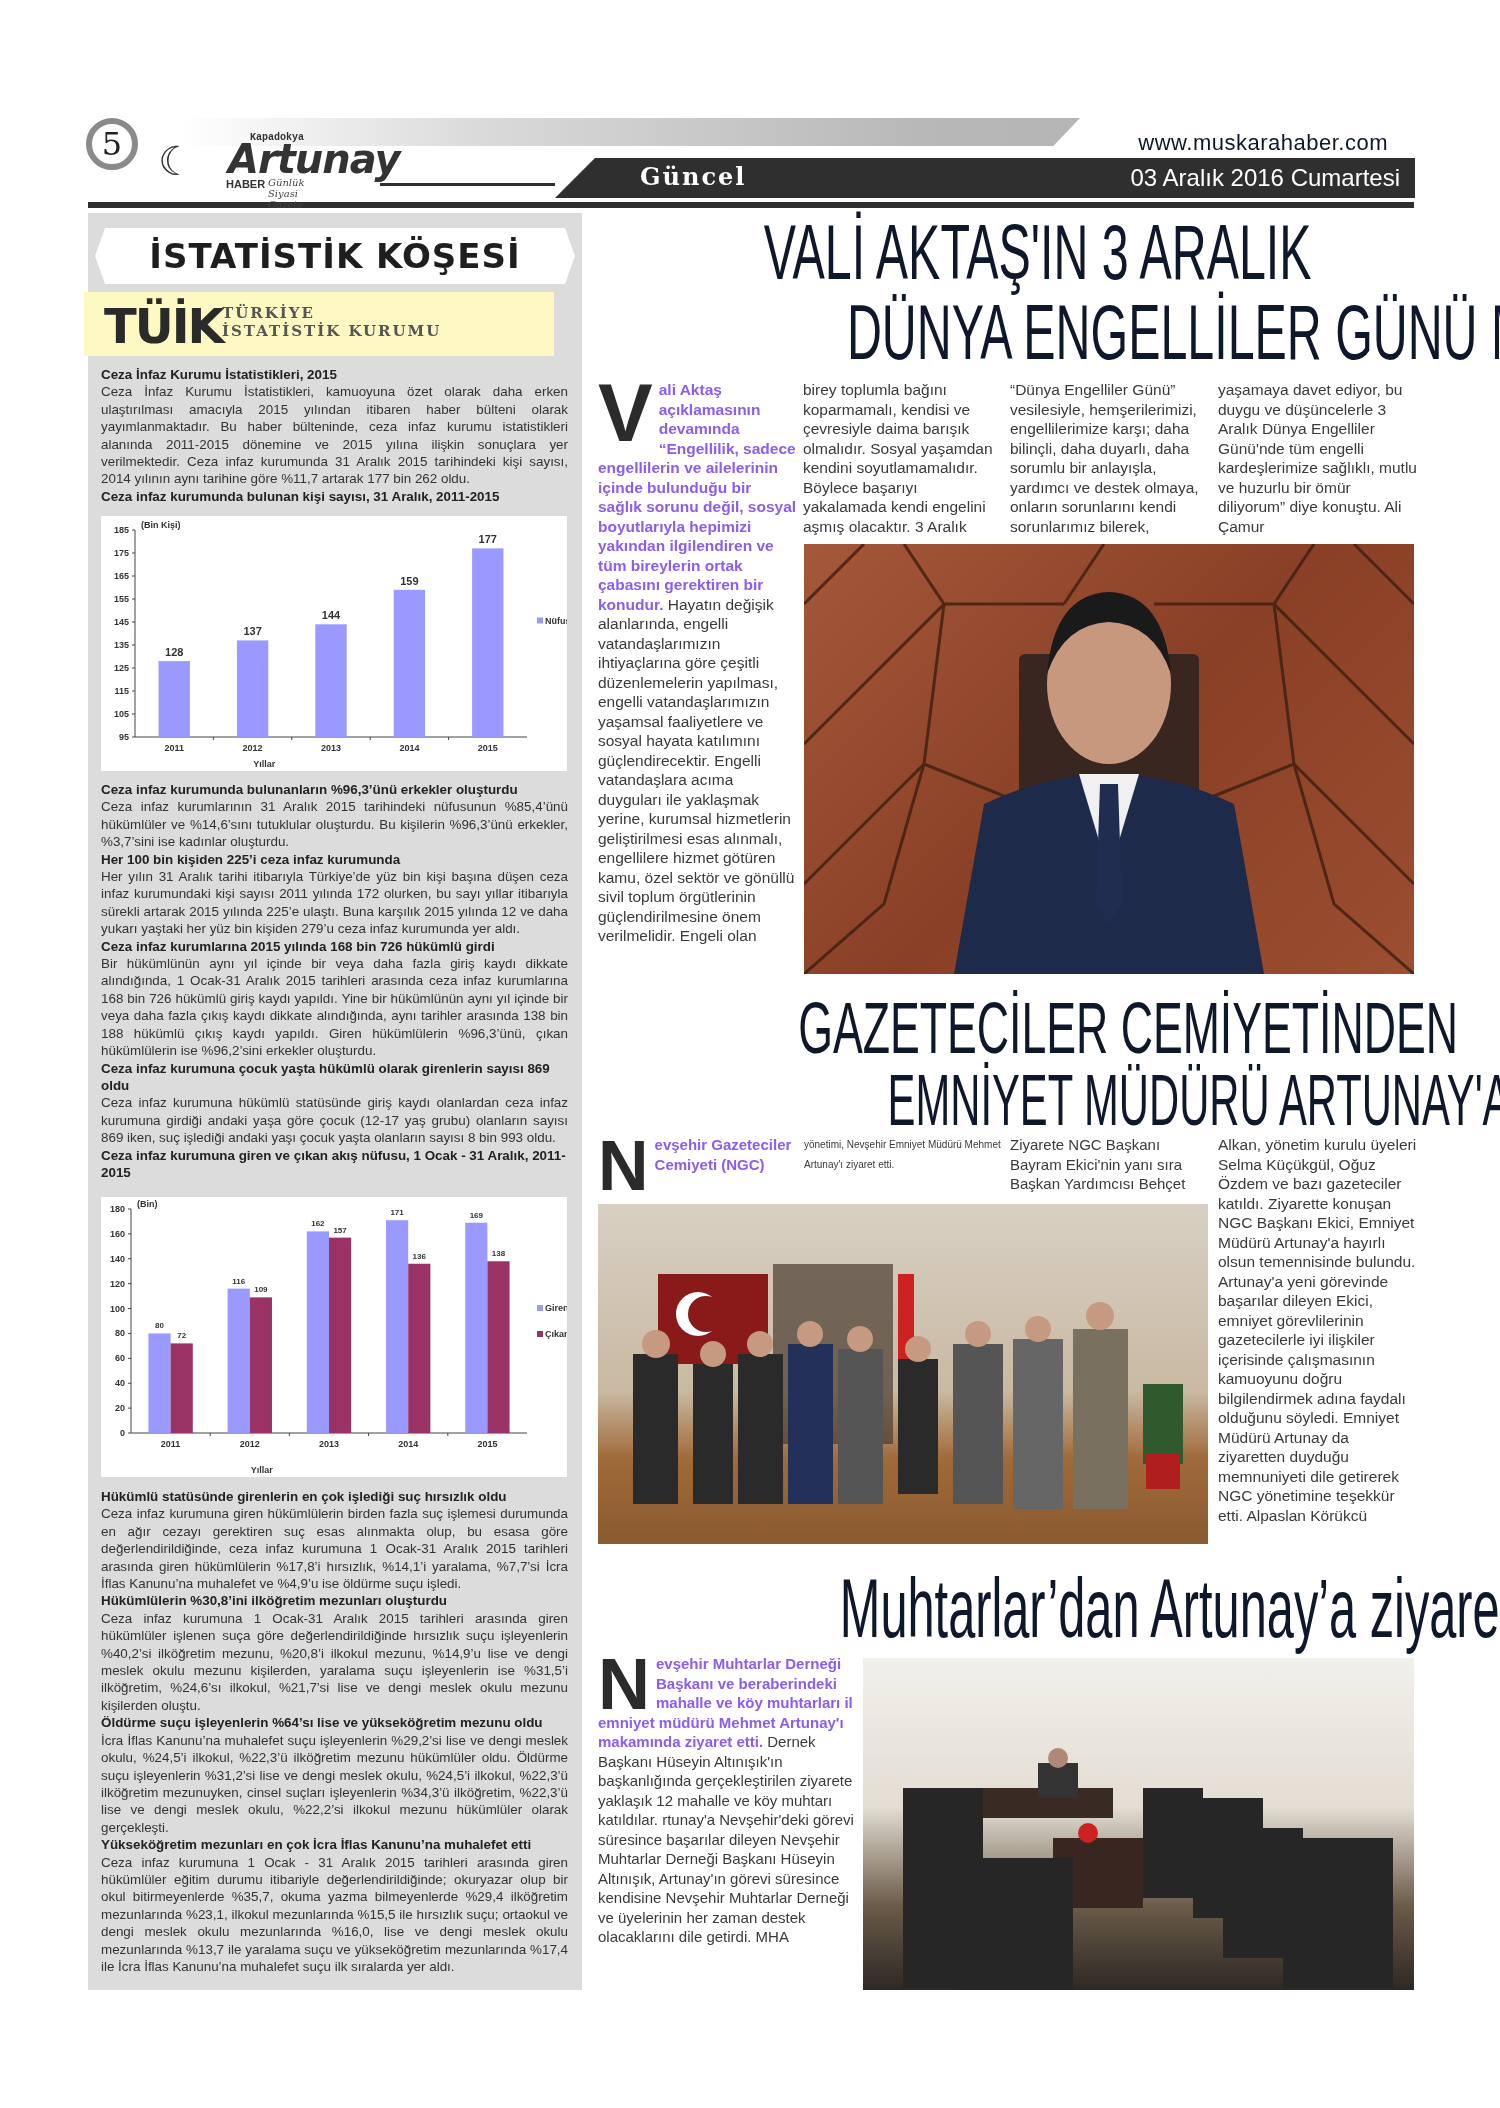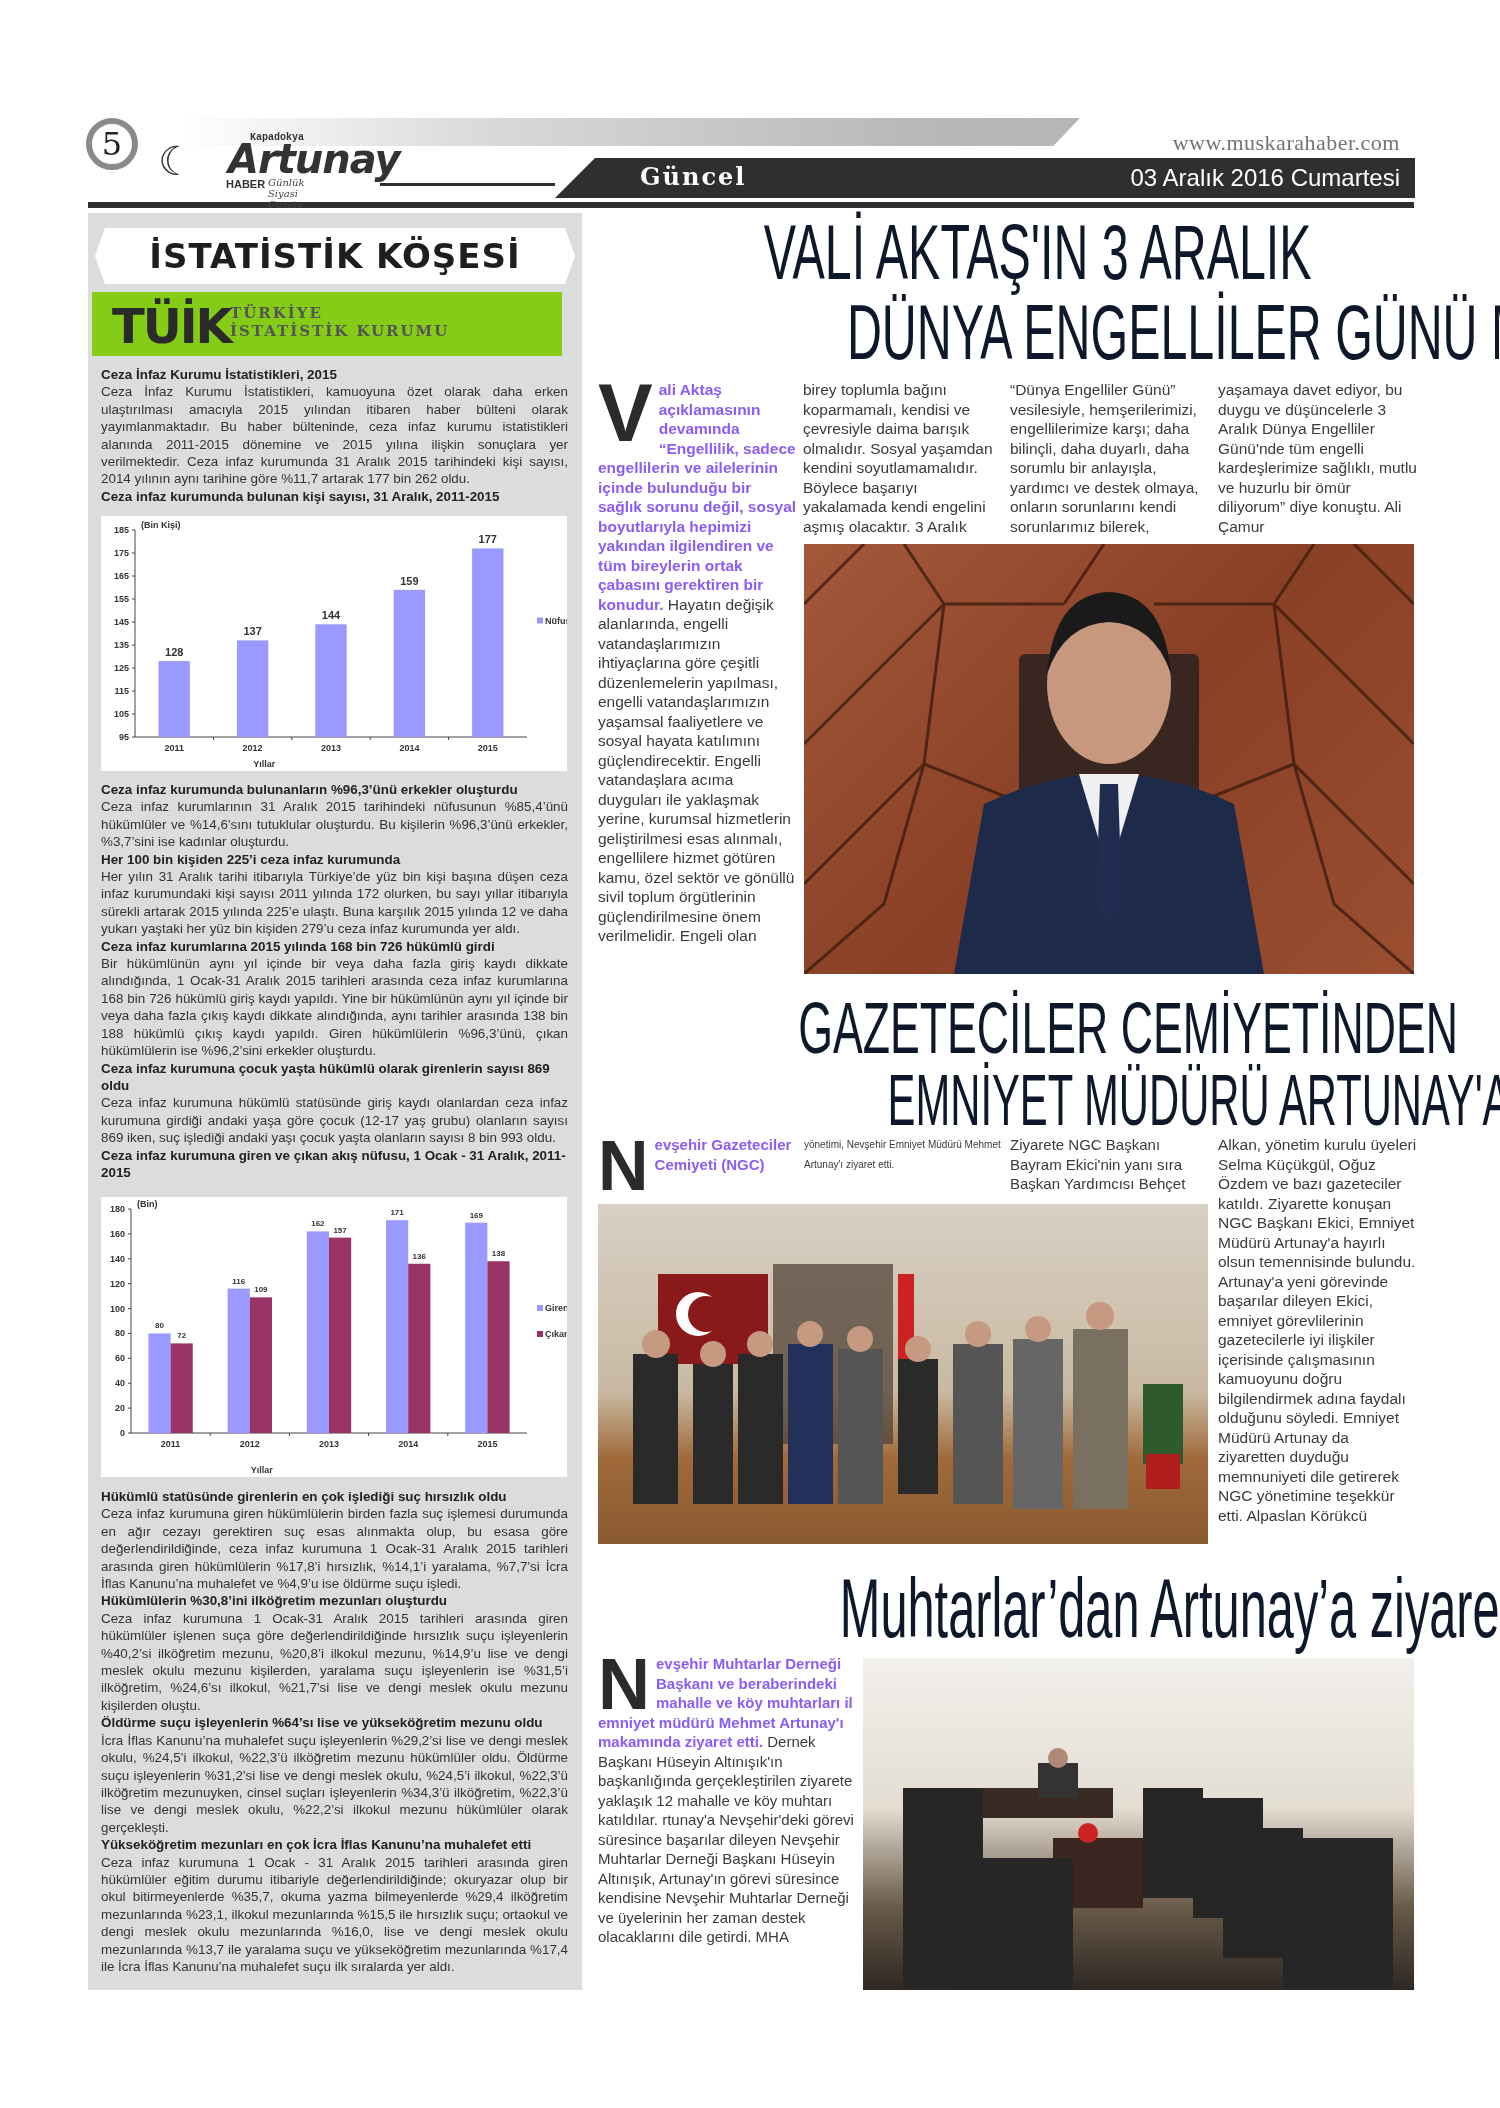--- a/index.html
+++ b/index.html
@@ -4,21 +4,21 @@
 <style>
   * { box-sizing: border-box; margin: 0; padding: 0; }
   html, body { width: 1500px; height: 2108px; background: #ffffff; overflow: hidden; }
   body { position: relative; font-family: "Liberation Sans", sans-serif; color: #2a2a2a; }
 
   
   .hdr-grad { position: absolute; left: 180px; top: 118px; width: 1234px; height: 28px;
     background: linear-gradient(to right, #ffffff 0%, #d9d9d9 25%, #b8b8b8 60%, #b0b0b0 100%); }
   .hdr-url-cut { position: absolute; left: 1040px; top: 118px; width: 420px; height: 42px; background: #fff;
     clip-path: polygon(40px 0, 100% 0, 100% 100%, 0 100%); }
-  .hdr-url { position: absolute; right: 100px; top: 130px; font-size: 22px; color: #737373; letter-spacing: 0.5px; font-family: Liberation Serif, serif; }
+  .hdr-url { position: absolute; right: 112px; top: 130px; font-size: 22px; color: #0f172a; letter-spacing: 0.5px; }
   .hdr-dark { position: absolute; left: 555px; top: 158px; width: 860px; height: 40px; background: #2f2f2f;
     clip-path: polygon(40px 0, 100% 0, 100% 100%, 0 100%); }
   .hdr-section { position: absolute; left: 640px; top: 162px; font-family: "DejaVu Serif", serif; font-weight: bold;
     font-size: 24px; color: #fff; letter-spacing: 2px; }
   .hdr-date { position: absolute; right: 100px; top: 164px; font-size: 24px; color: #fff; }
   .hdr-line { position: absolute; left: 88px; top: 202px; width: 1326px; height: 6px; background: #2f2f2f; }
   .hdr-line2 { position: absolute; left: 380px; top: 183px; width: 175px; height: 3px; background: #2f2f2f; }
   .page-num { position: absolute; left: 86px; top: 118px; width: 52px; height: 52px; border-radius: 50%;
     border: 6px solid #8a8a8a; background: #fff; display: flex; align-items: center; justify-content: center;
     font-family: "DejaVu Serif", serif; font-size: 32px; color: #222; }
@@ -30,21 +30,21 @@
   .logo-haber { position: absolute; left: 68px; top: 46px; font-size: 11px; font-weight: bold; color: #333; }
   .logo-tag { position: absolute; left: 110px; top: 45px; font-family: "DejaVu Serif", serif; font-style: italic;
     font-size: 10px; color: #444; }
 
   
   .left { position: absolute; left: 88px; top: 213px; width: 494px; height: 1777px; background: #dcdcdc; }
   .kose-banner { position: absolute; left: 95px; top: 228px; width: 480px; height: 56px; background: #fff;
     clip-path: polygon(10px 0, 470px 0, 480px 28px, 470px 56px, 10px 56px, 0 28px); }
   .kose-title { position: absolute; left: 95px; top: 228px; width: 480px; height: 56px; text-align: center;
     font-family: "DejaVu Sans", sans-serif; font-weight: bold; font-size: 34px; line-height: 56px; color: #1e1e1e; letter-spacing: 1px; }
-  .tuik { position: absolute; left: 92px; top: 292px; width: 470px; height: 64px; background: #84cc16; }
+  .tuik { position: absolute; left: 84px; top: 292px; width: 470px; height: 64px; background: #fef9c3; }
   .tuik-mark { position: absolute; left: 20px; top: 10px; font-family: "DejaVu Sans", sans-serif; font-weight: bold;
     font-size: 48px; line-height: 48px; color: #2a2a2a; letter-spacing: -2px; }
   .tuik-text { position: absolute; left: 138px; top: 12px; font-family: "DejaVu Serif", serif; font-weight: bold;
     font-size: 15px; line-height: 18px; color: #555; letter-spacing: 2px; }
   .left-text { position: absolute; left: 101px; width: 467px; font-size: 13.4px; line-height: 17.4px; color: #333; text-align: justify; }
   .left-text b, .left-text .h { font-weight: bold; color: #222; display: block; text-align: left; }
 
   .chart-box { position: absolute; background: #fff; }
   .chart-box svg { display: block; }
 

